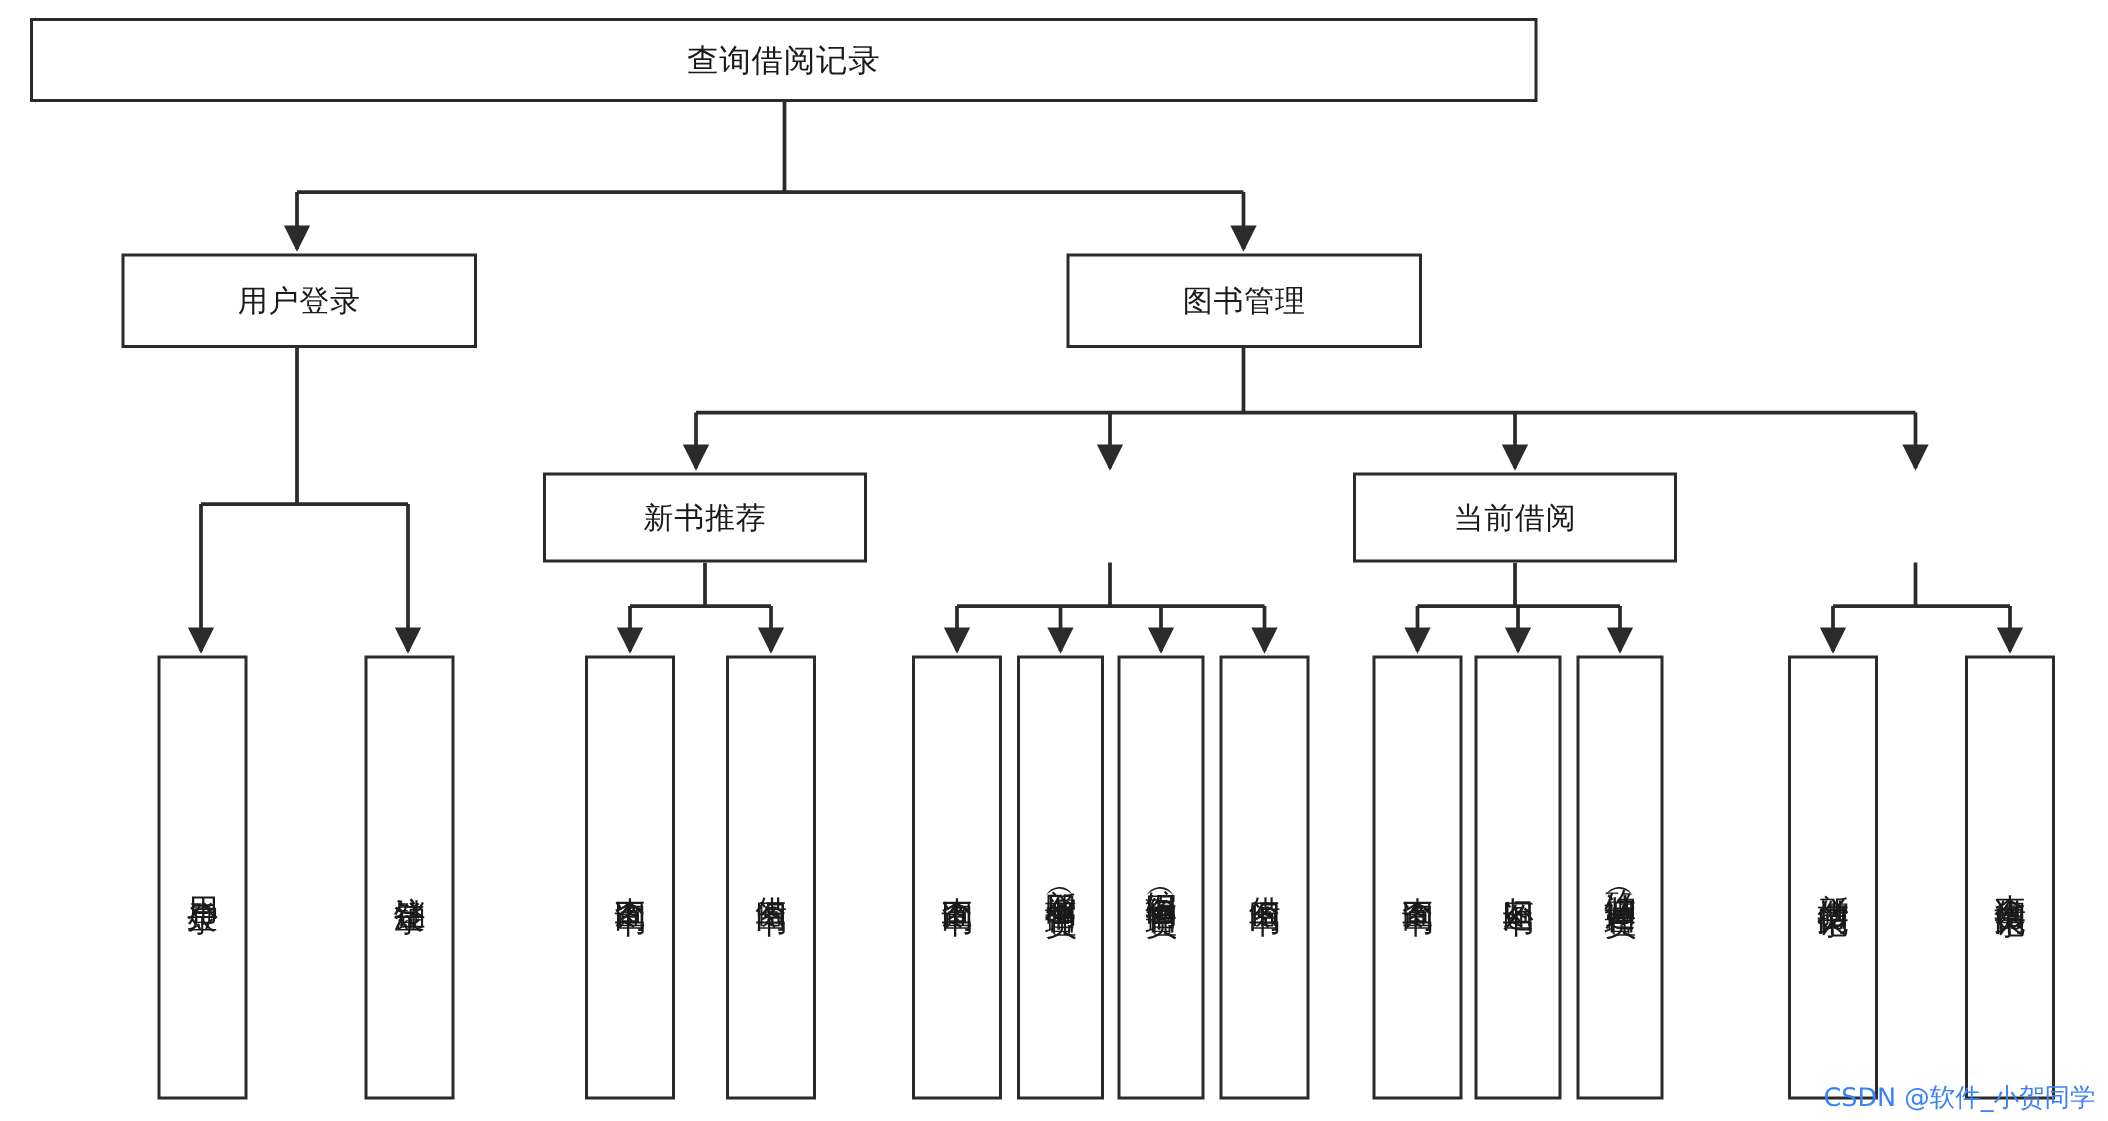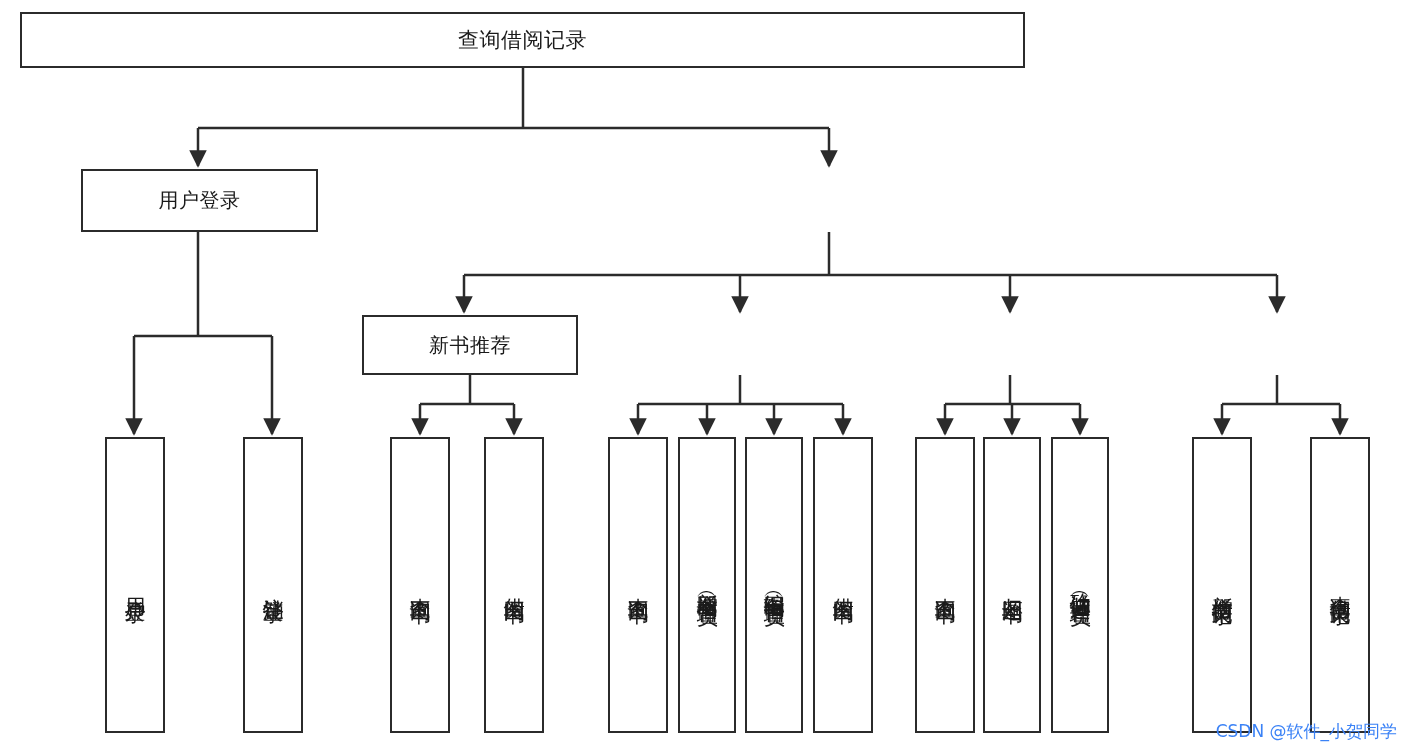--- a/index.html
+++ b/index.html
@@ -111,23 +111,29 @@
       </g>
   </svg>
 
   <div class="node root" style="left: 20px; top: 12px; width: 1005px; height: 56px;">
     <span class="node-label">查询借阅记录</span>
   </div>
 
   <div class="node level2" style="left: 81px; top: 169px; width: 237px; height: 63px;">
     <span class="node-label">用户登录</span>
   </div>
+  <div class="node level2" style="left: 711px; top: 169px; width: 237px; height: 63px;">
+    <span class="node-label">图书管理</span>
+  </div>
 
   <div class="node level3" style="left: 362px; top: 315px; width: 216px; height: 60px;">
     <span class="node-label">新书推荐</span>
+  </div>
+  <div class="node level3" style="left: 902px; top: 315px; width: 216px; height: 60px;">
+    <span class="node-label">当前借阅</span>
   </div>
 
   <div id="leaf-container">
       <div class="node leaf" style="left: 105px; top: 437px; width: 60px; height: 296px;">
         <span class="node-label">用户登录</span>
       </div>
       <div class="node leaf" style="left: 243px; top: 437px; width: 60px; height: 296px;">
         <span class="node-label">注销登录</span>
       </div>
       <div class="node leaf" style="left: 390px; top: 437px; width: 60px; height: 296px;">

